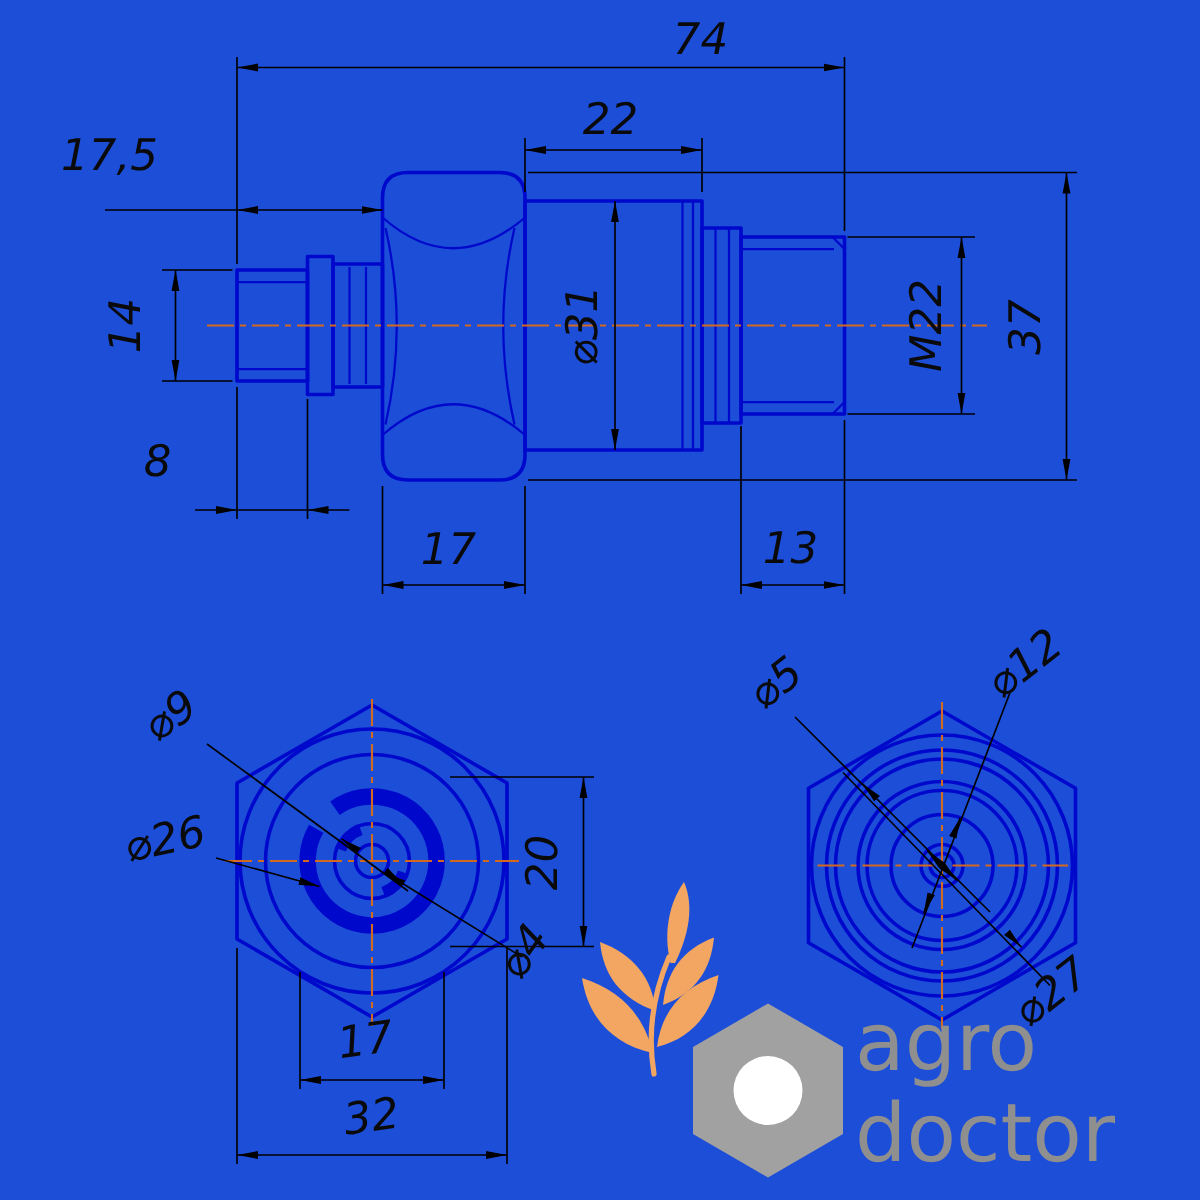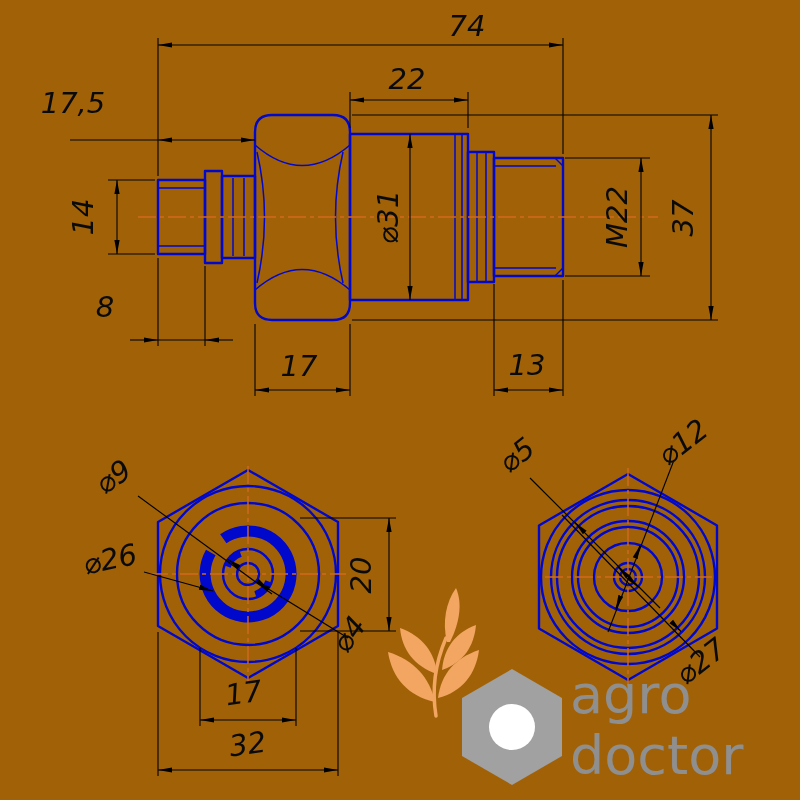--- a/index.html
+++ b/index.html
@@ -1,16 +1,16 @@
 <!DOCTYPE html>
 <html style="--c-part: #0008cc; --c-dim: #000000; --c-centerline: #d2691e; --c-logo-wheat: #f2a662; --c-logo-nut: #a1a1a1; --c-logo-text: #8f8f8f;"><head>
 <meta charset="utf-8">
 <style>
   html,body{margin:0;padding:0;background:#fff;}
-  .canvas{width:800px;height:800px;background:#a16207;position:relative;overflow:hidden;}
+  .canvas{width:800px;height:800px;background:#1d4ed8;position:relative;overflow:hidden;}
   svg{display:block;}
   .part{stroke:var(--c-part,#0008cc);fill:none;stroke-width:2.4;stroke-linejoin:round;}
   .pthin{stroke:var(--c-part,#0008cc);fill:none;stroke-width:1.5;}
   .slot{stroke:var(--c-part,#0008cc);fill:none;stroke-width:11;}
   .slot2{stroke:var(--c-part,#0008cc);fill:none;stroke-width:7;}
   .dim{stroke:var(--c-dim,#000);fill:none;stroke-width:1.1;}
   .cl{stroke:var(--c-centerline,#d2691e);fill:none;stroke-width:1.4;stroke-dasharray:18 4 4 4;}
   .dimtext{font-family:"DejaVu Sans",sans-serif;font-style:italic;font-size:29px;fill:#0a0a0a;}
   .arrow{fill:var(--c-dim,#000);}
   .wheat{fill:var(--c-logo-wheat,#f2a662);}

